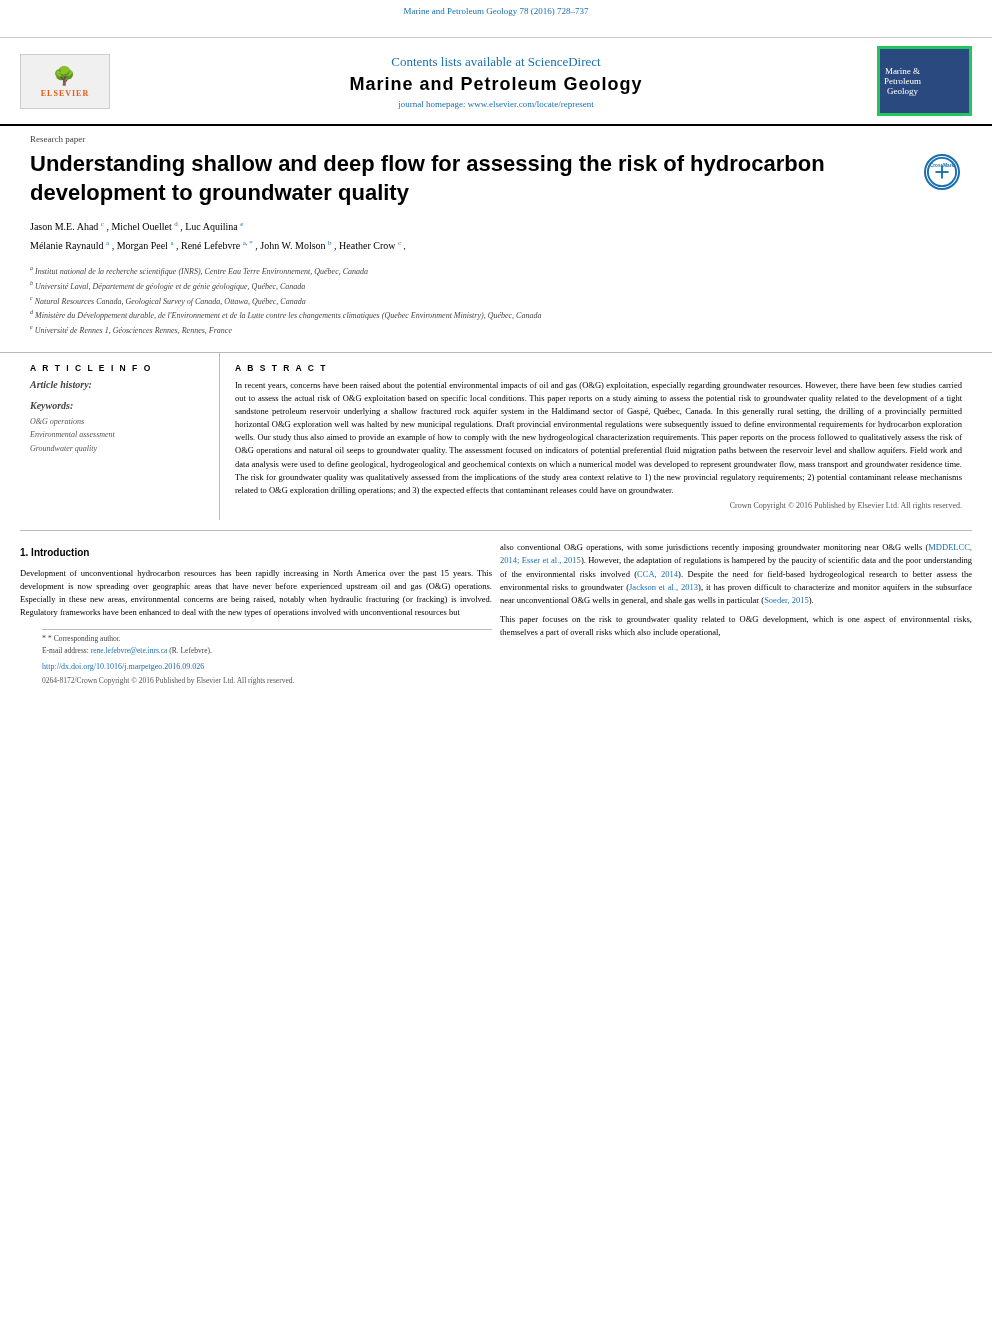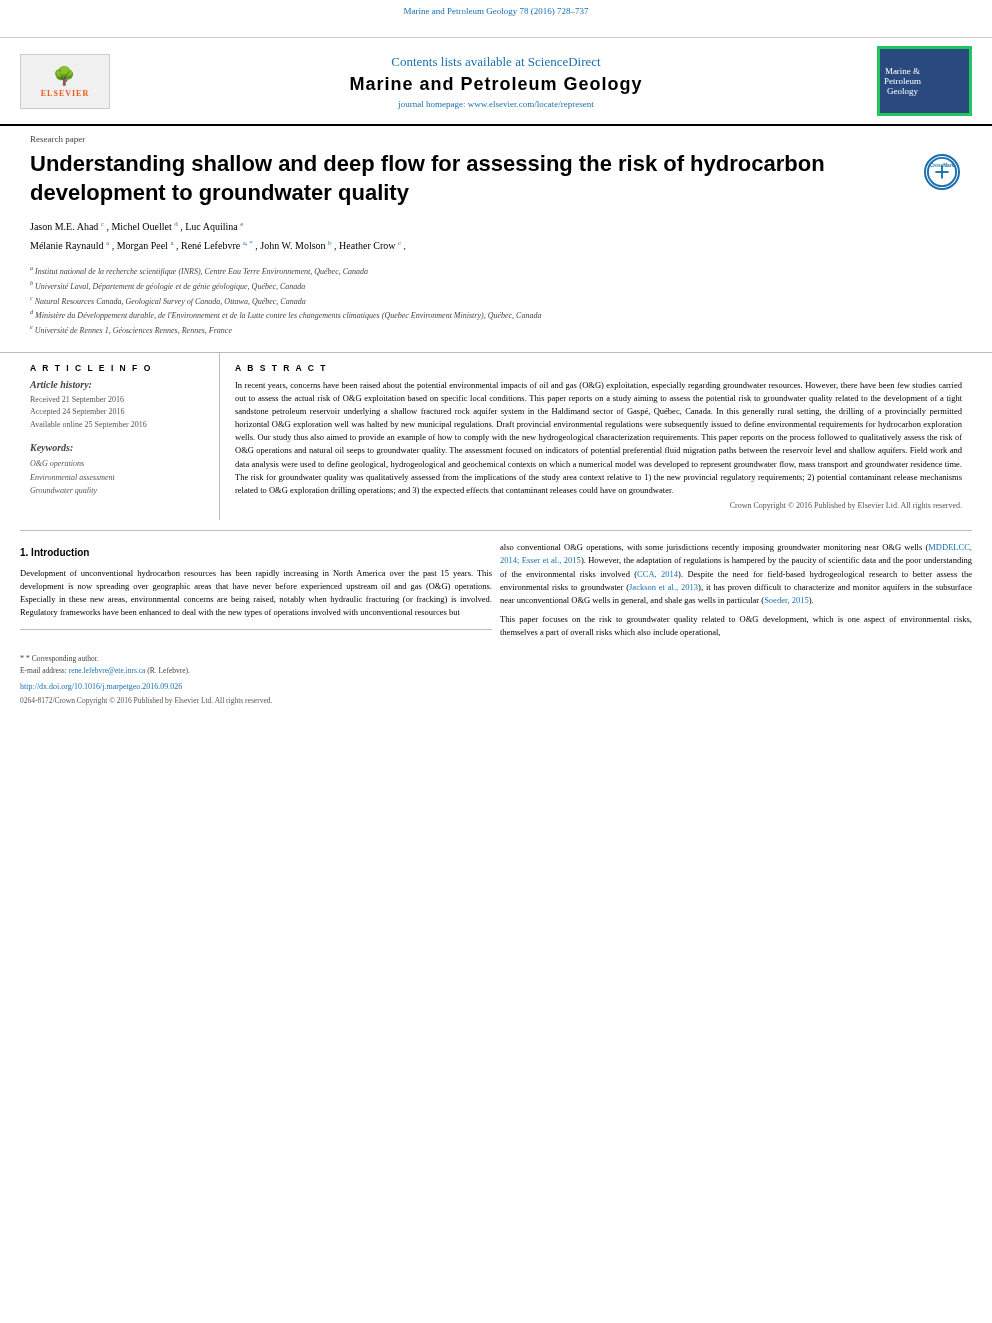--- a/index.html
+++ b/index.html
@@ -250,24 +250,25 @@
       text-align: justify;
       margin-bottom: 6px;
     }
     .ref-link {
       color: #1a6faf;
       text-decoration: none;
     }
     .footnote-block {
       margin-top: 10px;
       border-top: 1px solid #bbb;
-      padding-top: 23px;
+      padding-top: 3px;
       font-size: 7.5px;
       color: #444;
       line-height: 1.5;
+      margin-left: 22px;
     }
     .footnote-star {
       font-size: 8px;
     }
     .doi-line {
       font-size: 8px;
       color: #1a6faf;
       margin-top: 4px;
     }
     .issn-line {
@@ -361,25 +362,20 @@
   </div>
   <div class="affiliation-line">
     <span class="aff-sup">e</span> Université de Rennes 1, Géosciences Rennes, Rennes, France
   </div>
 </div>
 
 <div class="two-column">
   <div class="col-left">
     <div class="section-heading">A R T I C L E   I N F O</div>
     <div class="article-info-label">Article history:</div>
-    <div class="article-info-dates">
-      <div>Received 21 September 2016</div>
-      <div>Accepted 24 September 2016</div>
-      <div>Available online 25 September 2016</div>
-    </div>
     <div class="keywords-block">
       <div class="article-info-label">Keywords:</div>
       <div class="keyword-item">O&amp;G operations</div>
       <div class="keyword-item">Environmental assessment</div>
       <div class="keyword-item">Groundwater quality</div>
     </div>
   </div>
   <div class="col-right">
     <div class="section-heading">A B S T R A C T</div>
     <div class="abstract-text">In recent years, concerns have been raised about the potential environmental impacts of oil and gas (O&amp;G) exploitation, especially regarding groundwater resources. However, there have been few studies carried out to assess the actual risk of O&amp;G exploitation based on specific local conditions. This paper reports on a study aiming to assess the potential risk to groundwater quality related to the development of a tight sandstone petroleum reservoir underlying a shallow fractured rock aquifer system in the Haldimand sector of Gaspé, Québec, Canada. In this generally rural setting, the drilling of a provincially permitted horizontal O&amp;G exploration well was halted by new municipal regulations. Draft provincial environmental regulations were subsequently issued to define environmental requirements for hydrocarbon exploration wells. Our study thus also aimed to provide an example of how to comply with the new hydrogeological characterization requirements. This paper reports on the process followed to qualitatively assess the risk of O&amp;G operations and natural oil seeps to groundwater quality. The assessment focused on indicators of potential preferential fluid migration paths between the reservoir level and shallow aquifers. Field work and data analysis were used to define geological, hydrogeological and geochemical contexts on which a numerical model was developed to represent groundwater flow, mass transport and groundwater residence time. The risk for groundwater quality was qualitatively assessed from the implications of the study area context relative to 1) the new provincial regulatory requirements; 2) potential contaminant release mechanisms related to O&amp;G exploration drilling operations; and 3) the expected effects that contaminant releases could have on groundwater.</div>

